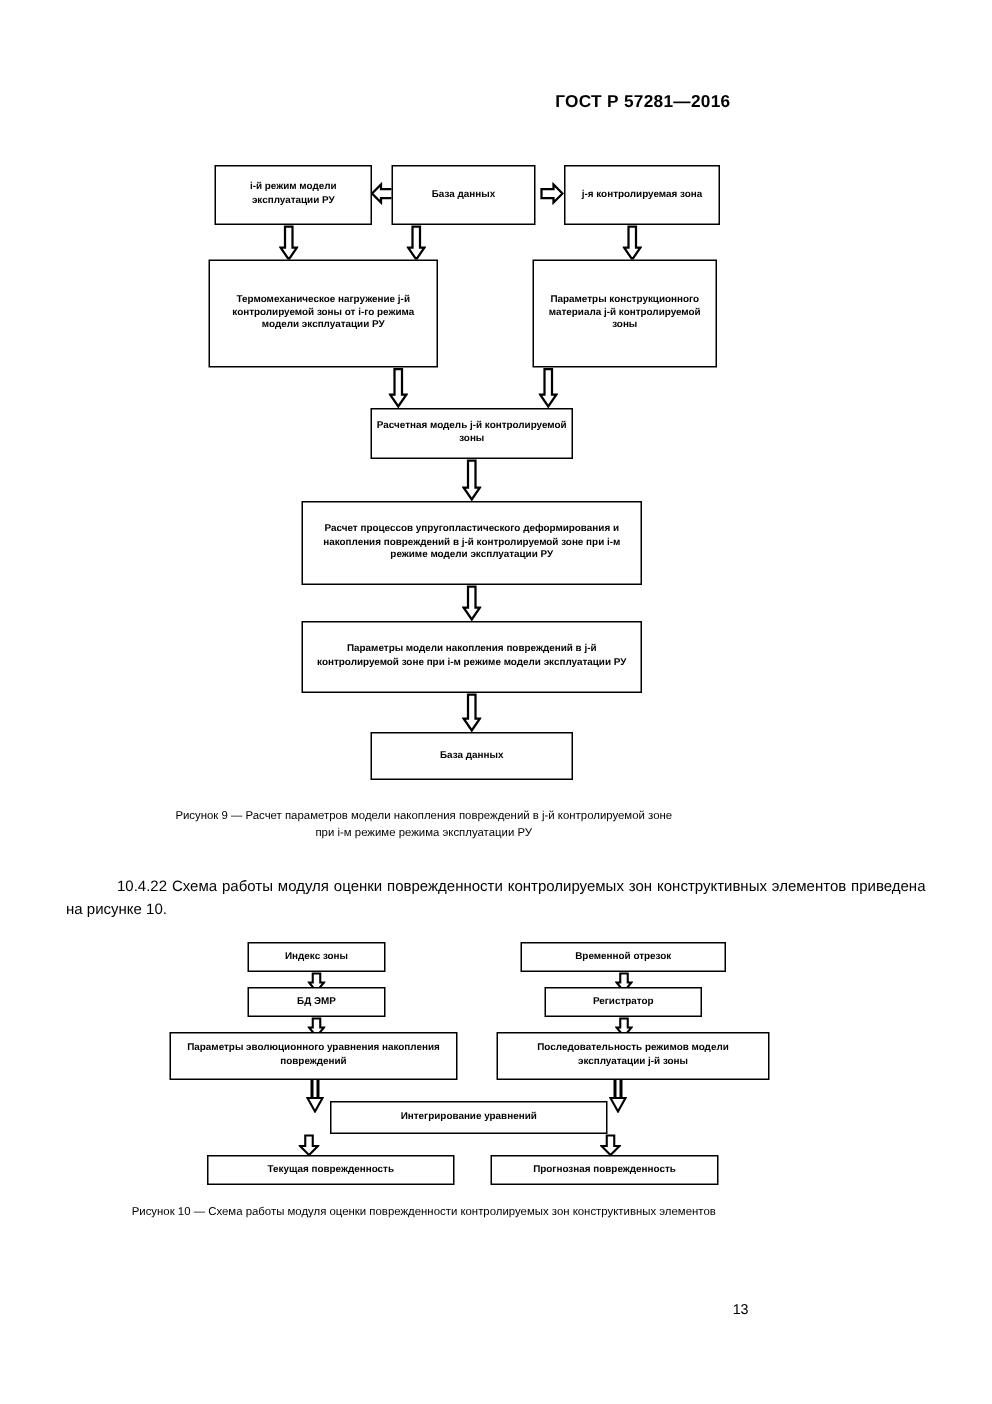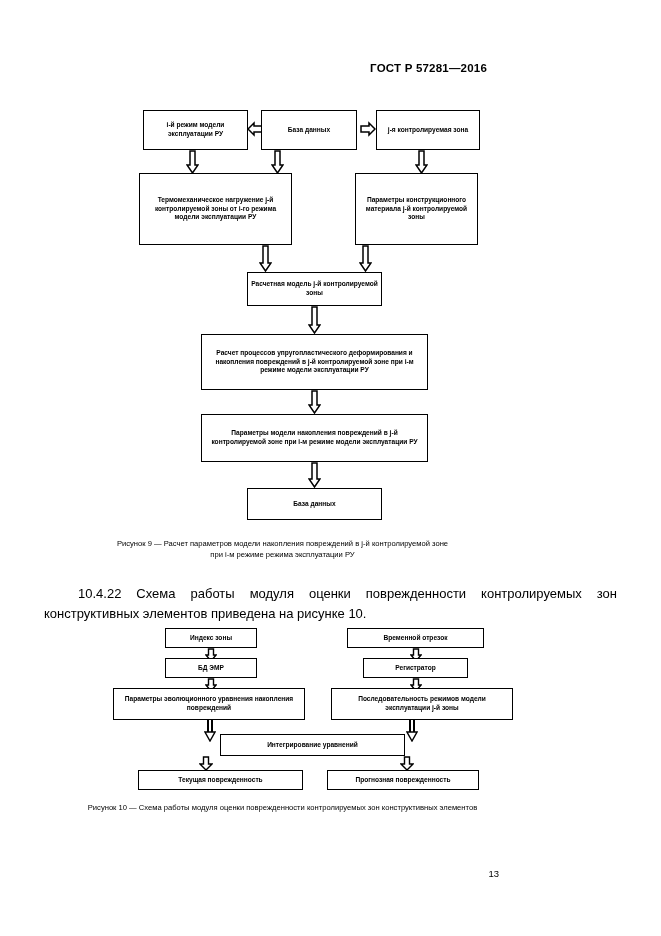--- a/index.html
+++ b/index.html
@@ -51,21 +51,21 @@
   .cap {
     position:absolute;
     font-size:7.6px;
     line-height:1.45;
     text-align:center;
     width:100%;
     left:0;
   }
   .para {
     position:absolute;
-    font-size:13px;
+    font-size:10px;
     line-height:1.5;
     text-align:justify;
   }
   .para .ind { display:inline-block; width:34px; }
   .pageno {
     position:absolute;
     right:66px; bottom:57px;
     font-size:9.5px;
   }
 </style>

